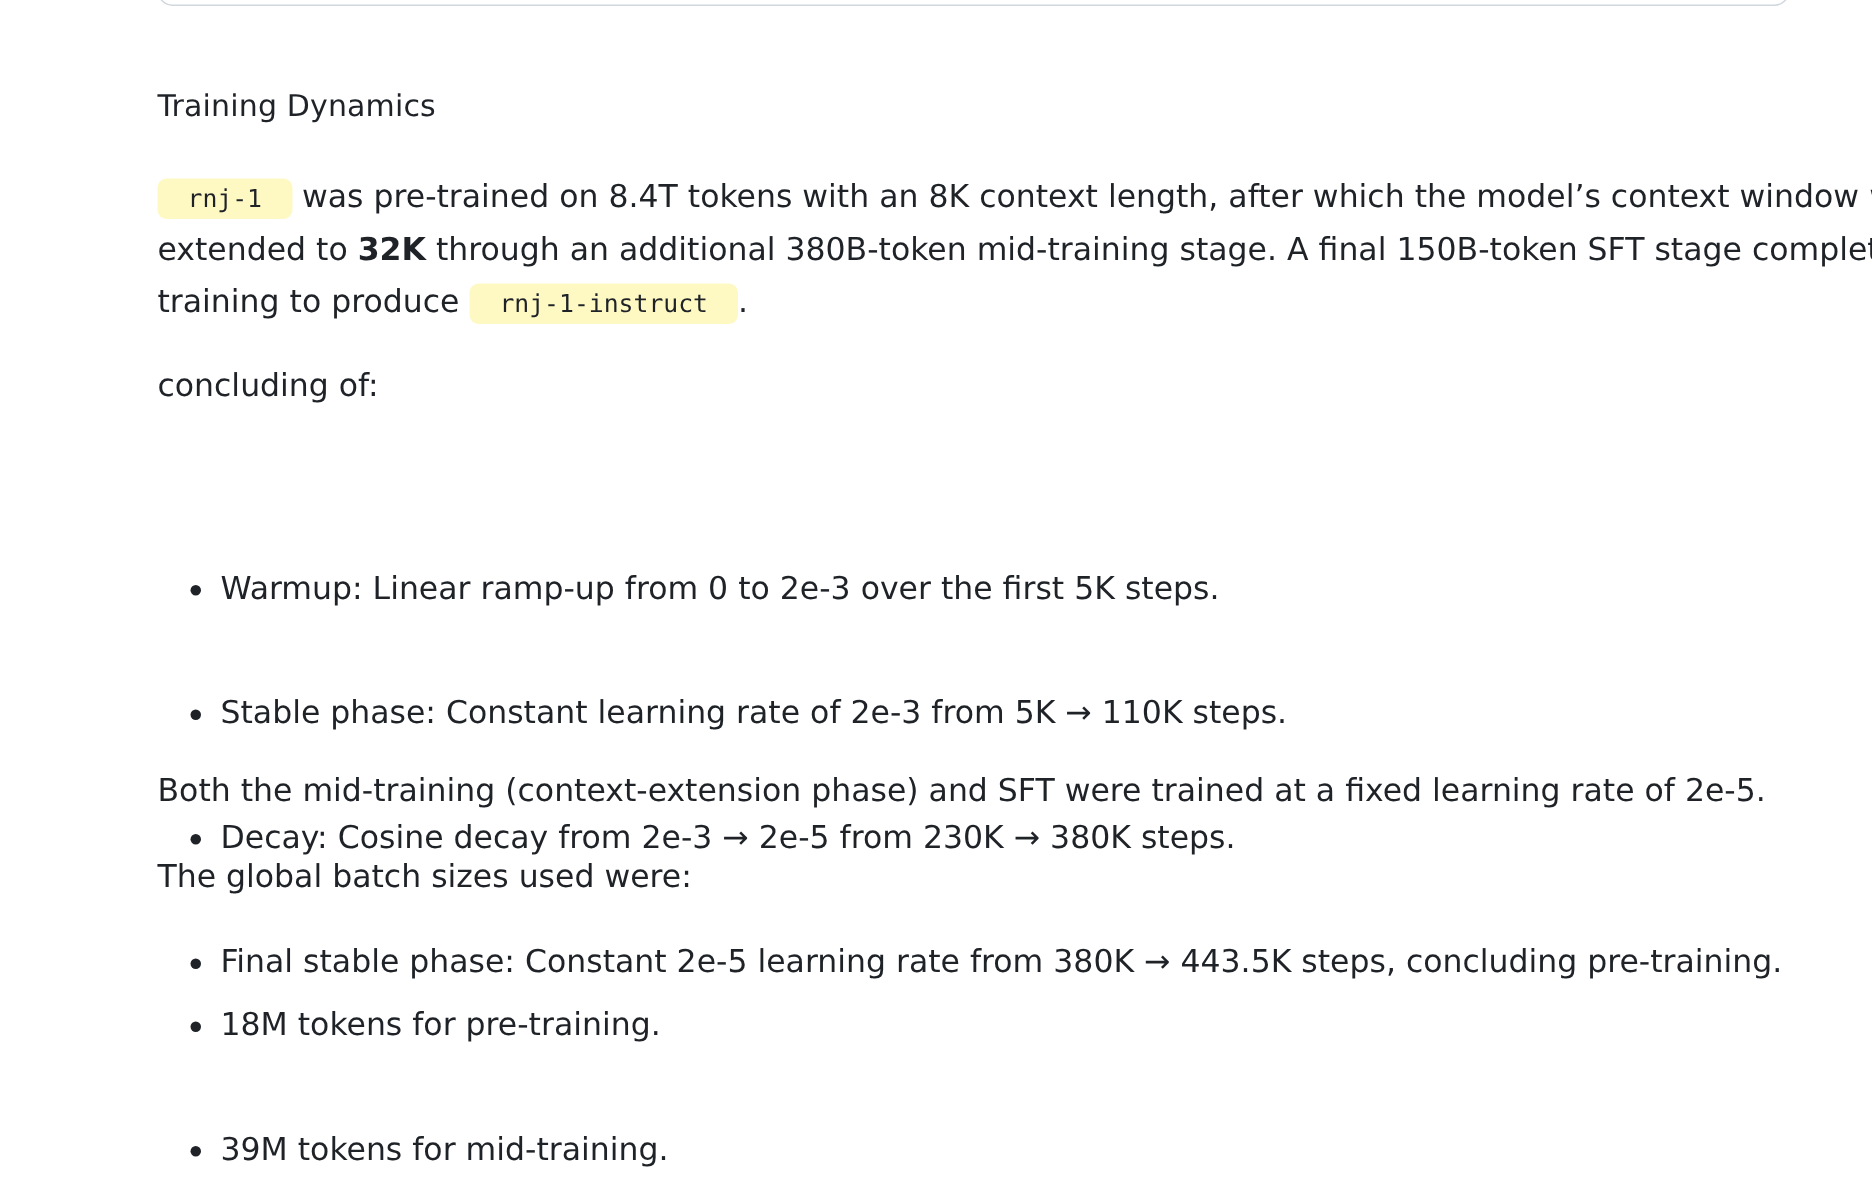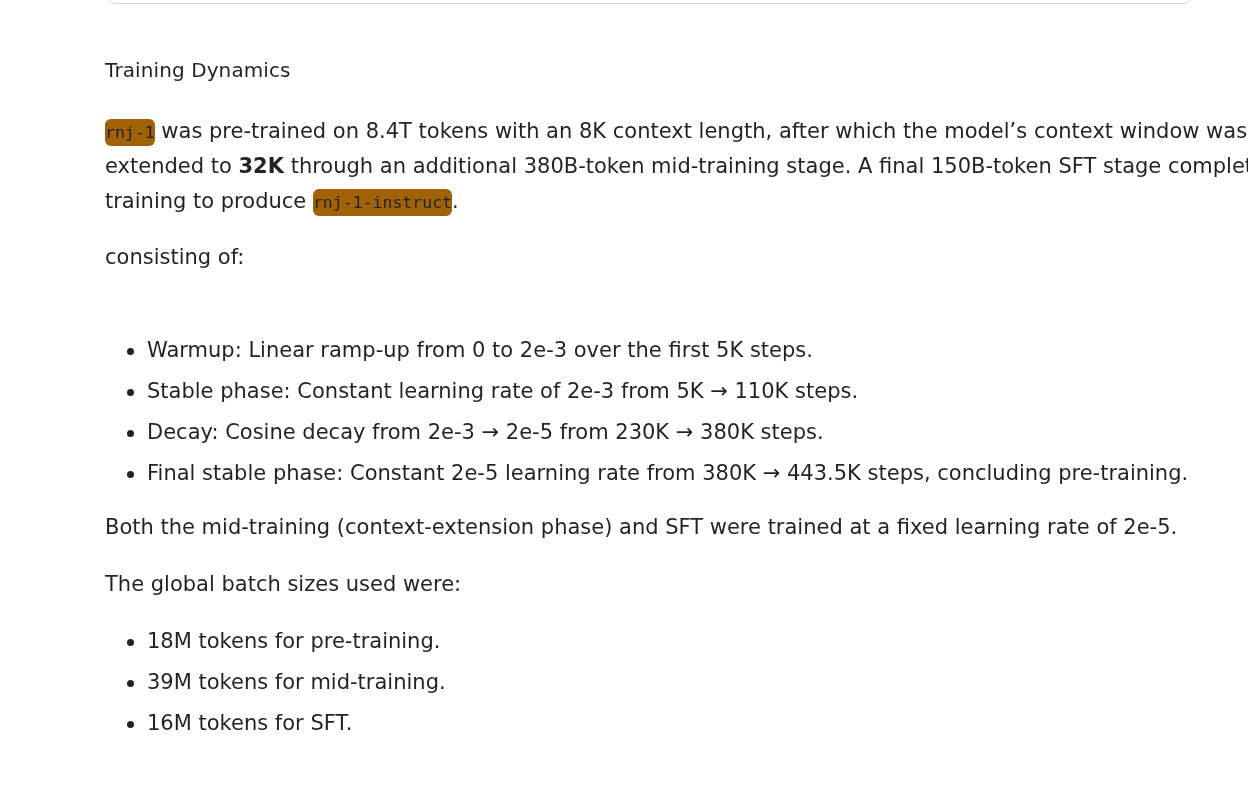--- a/index.html
+++ b/index.html
@@ -14,25 +14,25 @@
     .content { position: absolute; left: 105px; top: 0; width: 1100px; }
     h2 {
       position: absolute; top: 58px; left: 0; margin: 0;
       font-size: 20px; font-weight: 500; letter-spacing: 0.1px; color: #1f2328;
       white-space: nowrap;
     }
     p, li { font-size: 21px; line-height: 35px; margin: 0; }
     .para { position: absolute; left: 0; width: 1100px; }
     code {
       font-family: "DejaVu Sans Mono", monospace; font-size: 16.5px;
-      background: #a16207; border-radius: 6px; padding: 4px 0;
+      background: #fef9c3; border-radius: 6px; padding: 4px 20px;
     }
     strong { font-weight: 600; }
     ul { margin: 0; padding-left: 42px; list-style: none; }
-    ul li { position: relative; height: 41px; line-height: 41px; }
+    ul li { position: relative; height: 41px; line-height: 41px; margin-top: 42px; }
     ul li::before {
       content: ""; position: absolute; left: -20px; top: 18px;
       width: 7px; height: 7px; border-radius: 50%; background: #1f2328;
     }
   </style>
 </head>
 <body>
 
 <div class="top-box"></div>
 
@@ -46,21 +46,21 @@
       </span>
       <span style="display:block;height:35px;white-space:nowrap;">extended to <strong>32K</strong> through an additional 380B-token mid-training stage. A final 150B-token SFT stage completed the</span>
       <span style="display:block;height:35px;white-space:nowrap;">
         <span>training to produce </span><code>rnj-1-instruct</code><span>.</span>
       </span>
     </p>
   </div>
 
   <div class="para" style="top:240px;">
     <p>
-      <span style="display:block;white-space:nowrap;">consisting of:</span>
+      <span style="display:block;white-space:nowrap;">concluding of:</span>
     </p>
   </div>
 
   <div class="para" style="top:330px;">
     <ul>
       <li>Warmup: Linear ramp-up from 0 to 2e-3 over the first 5K steps.</li>
       <li>Stable phase: Constant learning rate of 2e-3 from 5K → 110K steps.</li>
       <li>Decay: Cosine decay from 2e-3 → 2e-5 from 230K → 380K steps.</li>
       <li style="white-space:nowrap;">Final stable phase: Constant 2e-5 learning rate from 380K → 443.5K steps, concluding pre-training.</li>
     </ul>

